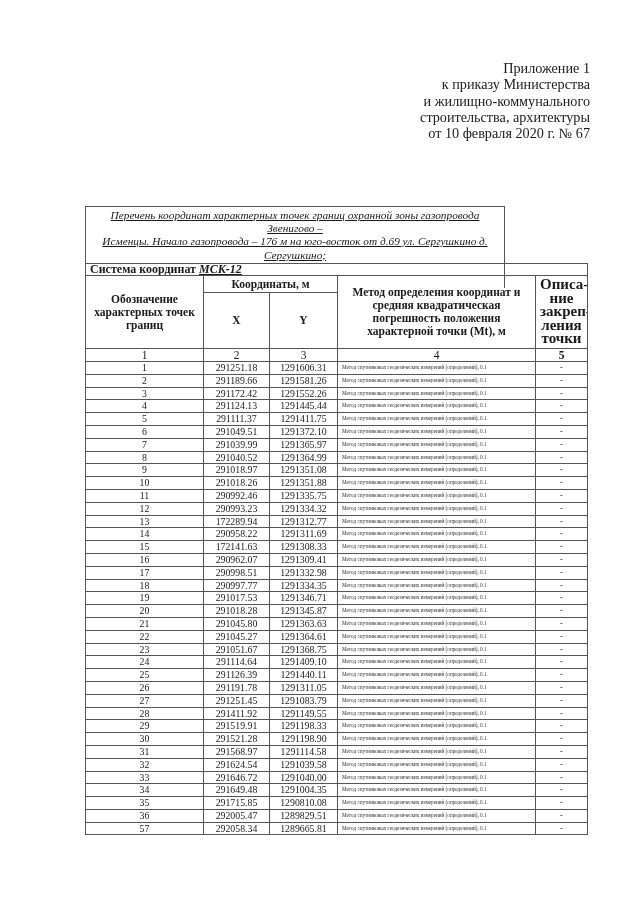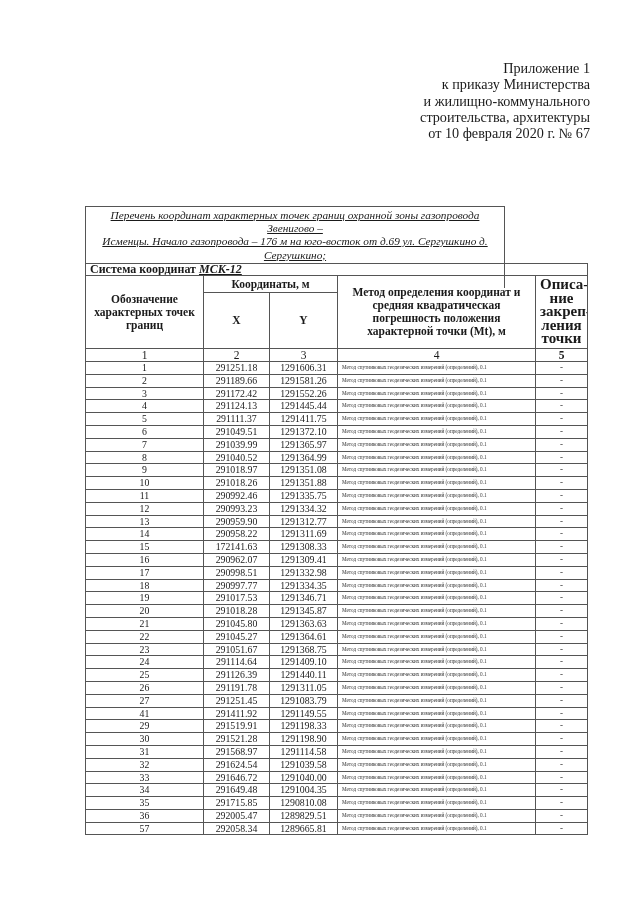--- a/index.html
+++ b/index.html
@@ -154,21 +154,21 @@
       </tr>
       <tr>
         <td>12</td>
         <td>290993.23</td>
         <td>1291334.32</td>
         <td class="method">Метод спутниковых геодезических измерений (определений), 0.1</td>
         <td class="desc">-</td>
       </tr>
       <tr>
         <td>13</td>
-        <td>290959.90</td>
+        <td>172289.94</td>
         <td>1291312.77</td>
         <td class="method">Метод спутниковых геодезических измерений (определений), 0.1</td>
         <td class="desc">-</td>
       </tr>
       <tr>
         <td>14</td>
         <td>290958.22</td>
         <td>1291311.69</td>
         <td class="method">Метод спутниковых геодезических измерений (определений), 0.1</td>
         <td class="desc">-</td>
@@ -258,21 +258,21 @@
         <td class="desc">-</td>
       </tr>
       <tr>
         <td>27</td>
         <td>291251.45</td>
         <td>1291083.79</td>
         <td class="method">Метод спутниковых геодезических измерений (определений), 0.1</td>
         <td class="desc">-</td>
       </tr>
       <tr>
-        <td>41</td>
+        <td>28</td>
         <td>291411.92</td>
         <td>1291149.55</td>
         <td class="method">Метод спутниковых геодезических измерений (определений), 0.1</td>
         <td class="desc">-</td>
       </tr>
       <tr>
         <td>29</td>
         <td>291519.91</td>
         <td>1291198.33</td>
         <td class="method">Метод спутниковых геодезических измерений (определений), 0.1</td>

